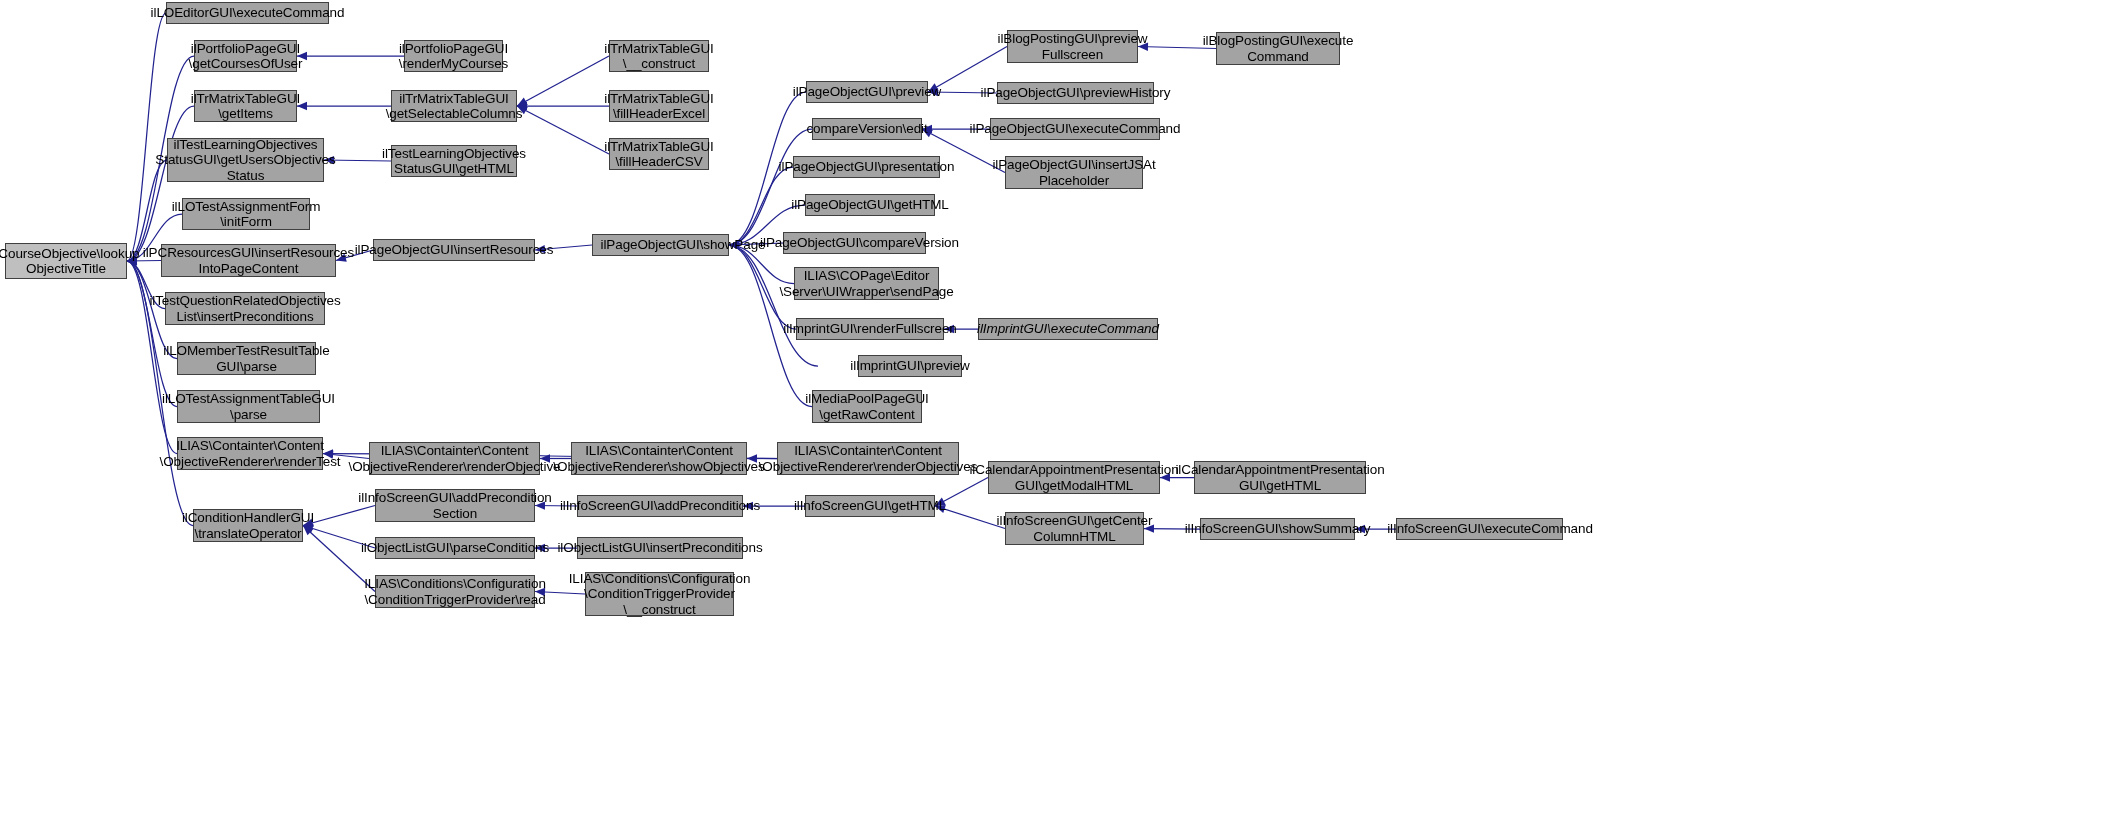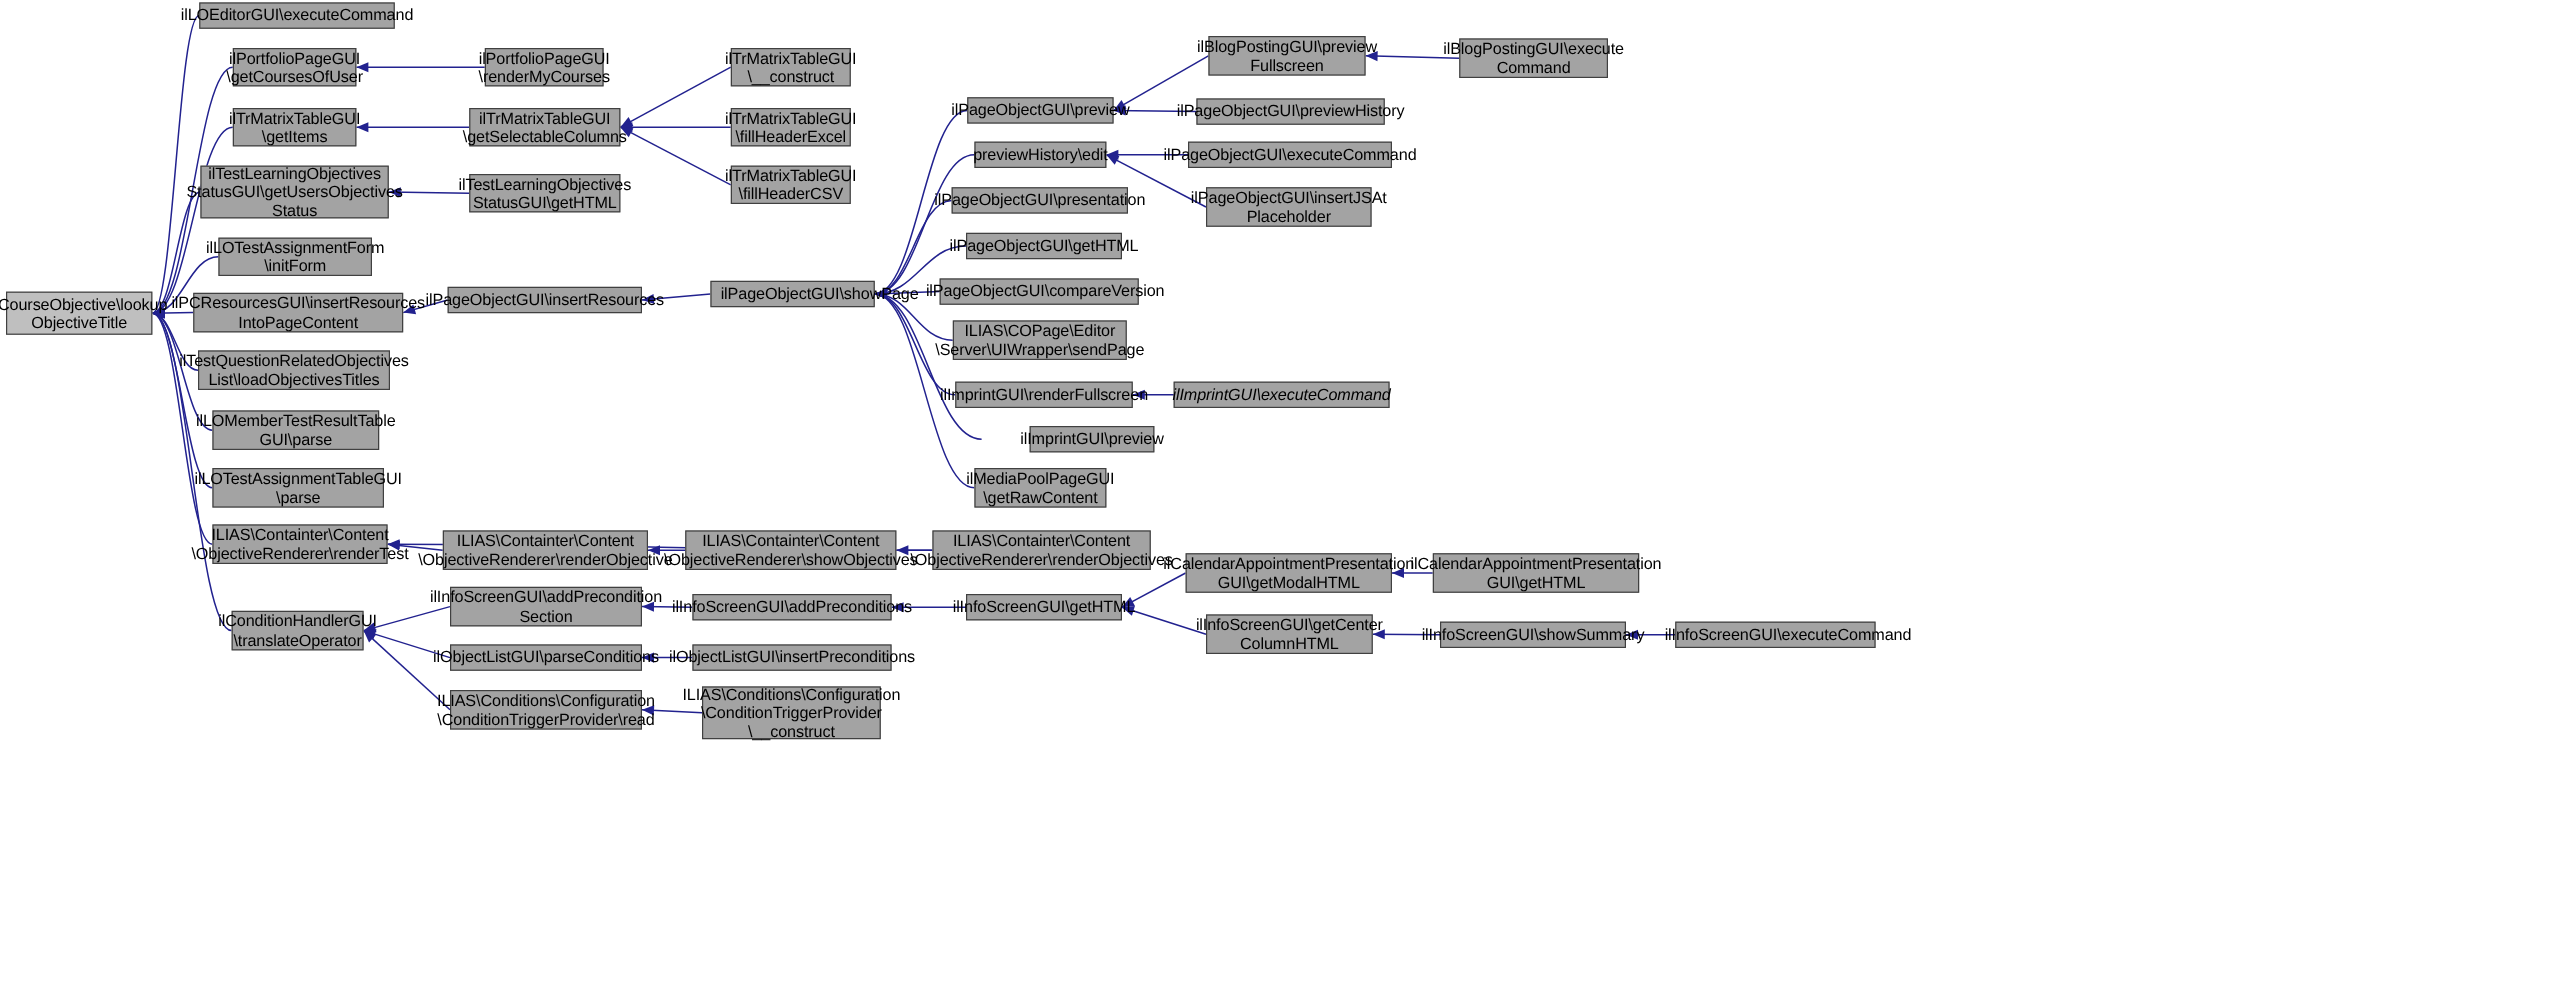--- a/index.html
+++ b/index.html
@@ -130,21 +130,21 @@
       <div class="node" style="left: 194px; top: 90px; width: 103px; height: 32px;">ilTrMatrixTableGUI
 \getItems</div>
       <div class="node" style="left: 167px; top: 138px; width: 157px; height: 44px;">ilTestLearningObjectives
 StatusGUI\getUsersObjectives
 Status</div>
       <div class="node" style="left: 182px; top: 198px; width: 128px; height: 32px;">ilLOTestAssignmentForm
 \initForm</div>
       <div class="node" style="left: 161px; top: 244px; width: 175px; height: 33px;">ilPCResourcesGUI\insertResources
 IntoPageContent</div>
       <div class="node" style="left: 165px; top: 292px; width: 160px; height: 33px;">ilTestQuestionRelatedObjectives
-List\loadObjectivesTitles</div>
+List\insertPreconditions</div>
       <div class="node" style="left: 177px; top: 342px; width: 139px; height: 33px;">ilLOMemberTestResultTable
 GUI\parse</div>
       <div class="node" style="left: 177px; top: 390px; width: 143px; height: 33px;">ilLOTestAssignmentTableGUI
 \parse</div>
       <div class="node" style="left: 177px; top: 437px; width: 146px; height: 33px;">ILIAS\Containter\Content
 \ObjectiveRenderer\renderTest</div>
       <div class="node" style="left: 193px; top: 509px; width: 110px; height: 33px;">ilConditionHandlerGUI
 \translateOperator</div>
       <div class="node" style="left: 404px; top: 40px; width: 99px; height: 32px;">ilPortfolioPageGUI
 \renderMyCourses</div>
@@ -168,24 +168,24 @@
 \fillHeaderCSV</div>
       <div class="node" style="left: 571px; top: 442px; width: 176px; height: 33px;">ILIAS\Containter\Content
 \ObjectiveRenderer\showObjectives</div>
       <div class="node" style="left: 577px; top: 495px; width: 166px; height: 22px;">ilInfoScreenGUI\addPreconditions</div>
       <div class="node" style="left: 577px; top: 537px; width: 166px; height: 22px;">ilObjectListGUI\insertPreconditions</div>
       <div class="node" style="left: 585px; top: 572px; width: 149px; height: 44px;">ILIAS\Conditions\Configuration
 \ConditionTriggerProvider
 \__construct</div>
       <div class="node" style="left: 592px; top: 234px; width: 137px; height: 22px; padding-left: 48px;">ilPageObjectGUI\showPage</div>
       <div class="node" style="left: 806px; top: 81px; width: 122px; height: 22px;">ilPageObjectGUI\preview</div>
-      <div class="node" style="left: 812px; top: 118px; width: 110px; height: 22px;">previewHistory\edit</div>
+      <div class="node" style="left: 812px; top: 118px; width: 110px; height: 22px;">compareVersion\edit</div>
       <div class="node" style="left: 793px; top: 156px; width: 147px; height: 22px;">ilPageObjectGUI\presentation</div>
       <div class="node" style="left: 805px; top: 194px; width: 130px; height: 22px;">ilPageObjectGUI\getHTML</div>
-      <div class="node" style="left: 783px; top: 232px; width: 166px; height: 22px; padding-left: 13px;">ilPageObjectGUI\compareVersion</div>
+      <div class="node" style="left: 783px; top: 232px; width: 143px; height: 22px; padding-left: 13px;">ilPageObjectGUI\compareVersion</div>
       <div class="node" style="left: 794px; top: 267px; width: 145px; height: 33px;">ILIAS\COPage\Editor
 \Server\UIWrapper\sendPage</div>
       <div class="node" style="left: 796px; top: 318px; width: 148px; height: 22px;">ilImprintGUI\renderFullscreen</div>
       <div class="node" style="left: 818px; top: 355px; width: 104px; height: 22px; margin-left: 40px;">ilImprintGUI\preview</div>
       <div class="node" style="left: 812px; top: 390px; width: 110px; height: 33px;">ilMediaPoolPageGUI
 \getRawContent</div>
       <div class="node" style="left: 777px; top: 442px; width: 182px; height: 33px;">ILIAS\Containter\Content
 \ObjectiveRenderer\renderObjectives</div>
       <div class="node" style="left: 805px; top: 495px; width: 130px; height: 22px;">ilInfoScreenGUI\getHTML</div>
       <div class="node" style="left: 1007px; top: 30px; width: 131px; height: 33px;">ilBlogPostingGUI\preview

